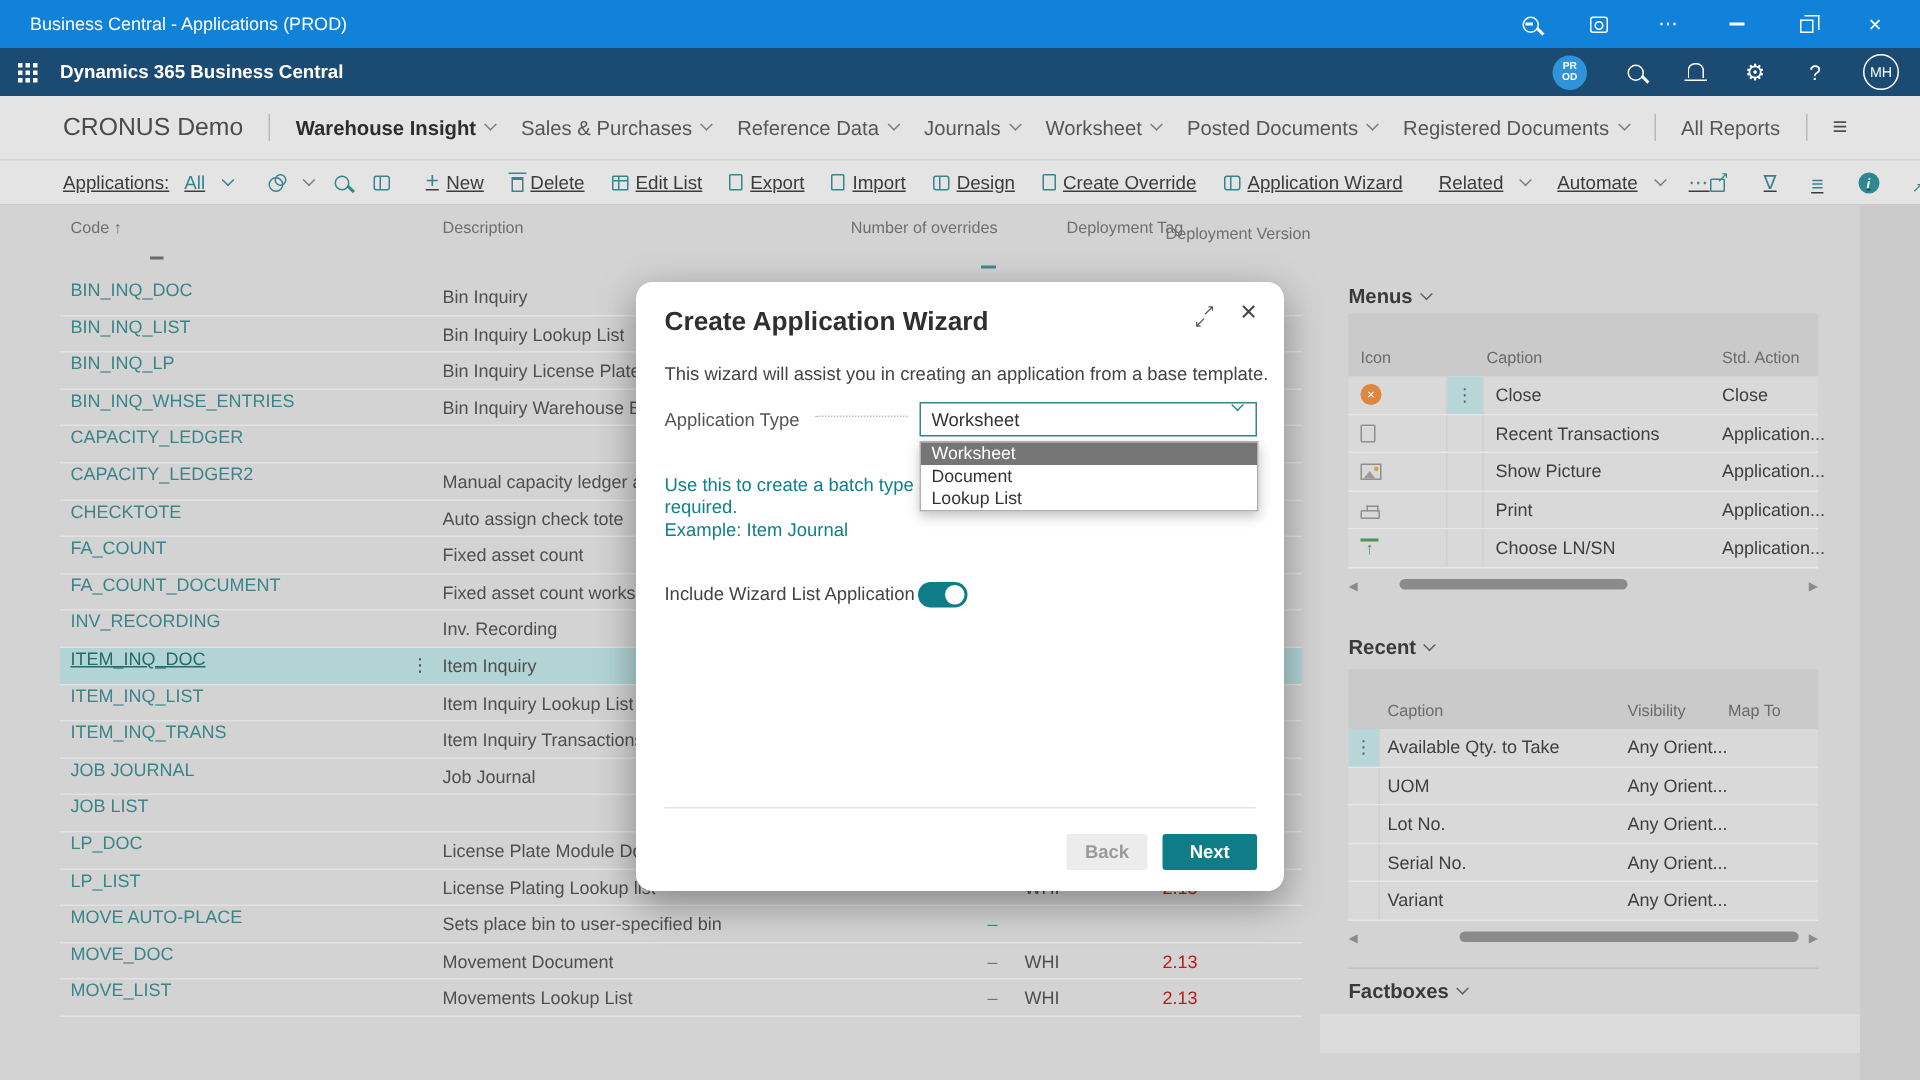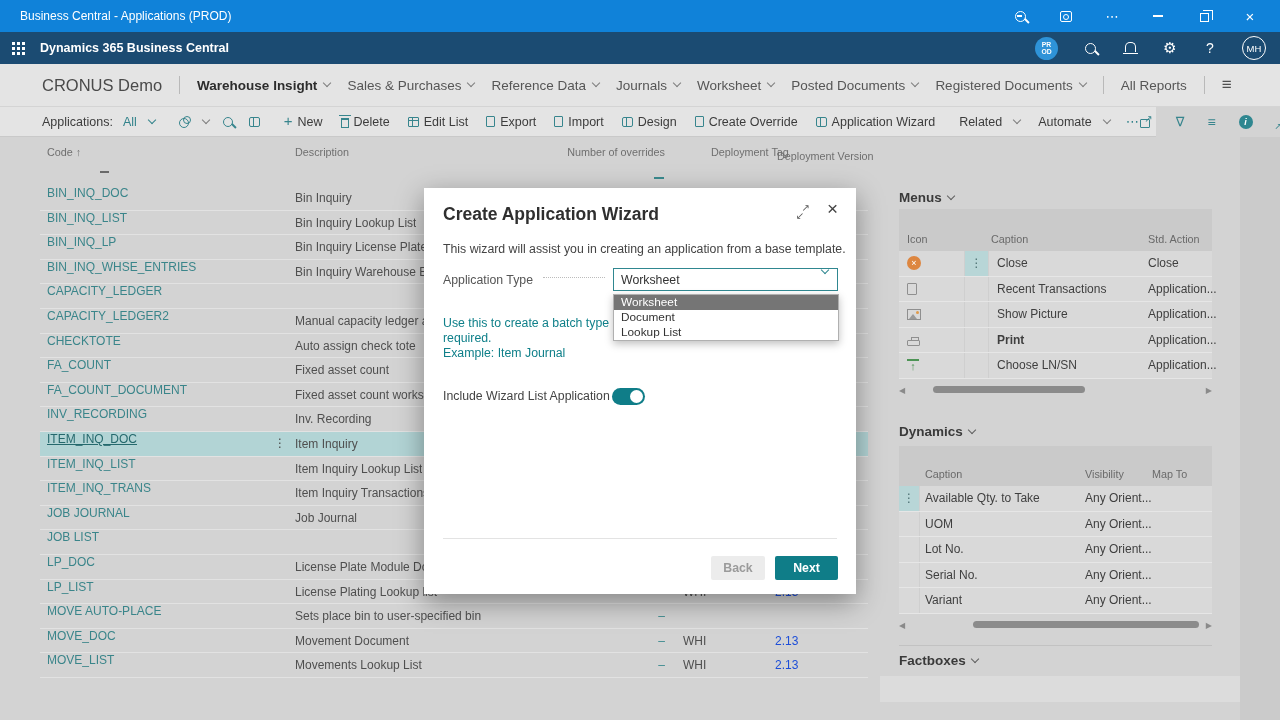--- a/index.html
+++ b/index.html
@@ -38,21 +38,21 @@
   .navbar { position:absolute; left:0; top:64px; width:1280px; height:43px; background:#e4e4e4; border-bottom:1px solid #d4d4d4; display:flex; align-items:center; padding-left:42px; color:#565656; }
   .company { font-size:16.5px; color:#4a4a4a; }
   .vsep { width:1px; height:18px; background:#b9b9b9; margin:0 17px; }
   .nav-items { display:flex; align-items:center; gap:17px; }
   .nav-item { font-size:13.5px; display:flex; align-items:center; cursor:default; white-space:nowrap; }
   .nav-item.active { font-weight:bold; color:#2d2d2d; }
   .chev { width:6px; height:6px; border-right:1.4px solid #7d7d7d; border-bottom:1.4px solid #7d7d7d; transform:rotate(45deg); display:inline-block; margin-left:7px; position:relative; top:-2px; }
   .hamburger { font-size:17px; color:#4f4f4f; }
 
   
-  .actionbar { position:absolute; left:0; top:107px; width:1156px; height:30px; background:#e4e4e4; border-bottom:1px solid #c9c9c9; display:flex; align-items:center; padding-left:42px; font-size:12.5px; color:#3c3c3c; }
+  .actionbar { position:absolute; left:0; top:107px; width:1280px; height:30px; background:#e4e4e4; border-bottom:1px solid #c9c9c9; display:flex; align-items:center; padding-left:42px; font-size:12.5px; color:#3c3c3c;text-decoration:underline; }
   .teal { color:#32838b; }
   .asep { width:1px; height:16px; background:#bdbdbd; margin:0 12px; }
   .tb-group { display:flex; align-items:center; gap:18px; }
   .tb-item { display:flex; align-items:center; gap:5px; white-space:nowrap; }
   .tbi { color:#37858d; display:inline-flex; align-items:center; justify-content:center; }
   .i-plus { font-size:15px; line-height:1; position:relative; top:-1px; }
   .i-trash { width:8px; height:10px; border:1.2px solid currentColor; border-top:2px solid currentColor; position:relative; margin-top:2px; }
   .i-trash::before { content:''; position:absolute; left:-3px; top:-4.5px; width:12px; height:1.4px; background:currentColor; }
   .i-doc { width:9px; height:11px; border:1.2px solid currentColor; border-radius:1px; position:relative; }
   .i-grid { width:11px; height:10px; border:1.2px solid currentColor; border-radius:1px; position:relative; }
@@ -90,21 +90,21 @@
   .dash2 { position:absolute; left:614px; top:40px; width:10px; height:2px; background:#3a8a8e; }
   .rows { position:absolute; left:0; top:49px; width:100%; }
   .row { position:relative; height:24.6px; border-bottom:1px solid #e2e2e2; font-size:12px; }
   .row.sel { background:#b2d4d5; }
   .c-code { position:absolute; left:7px; top:0; color:#3a858a; }
   .row.sel .c-code { color:#25696d; text-decoration:underline; }
   .c-dots { position:absolute; left:232px; top:4px; width:16px; text-align:center; color:#4a4a4a; font-size:12px; }
   .c-desc { position:absolute; left:255px; top:5px; color:#4f4f4f; white-space:nowrap; overflow:hidden; max-width:420px; }
   .c-ovr { position:absolute; left:450px; top:5px; width:175px; text-align:right; color:#3a8a8e; }
   .c-tag { position:absolute; left:643px; top:5px; color:#4f4f4f; }
-  .c-ver { position:absolute; left:735px; top:5px; color:#1d4ed8; }
+  .c-ver { position:absolute; left:735px; top:5px; color:#b91c1c; }
 
   
   .sidepanel { position:absolute; left:880px; top:0; width:360px; height:100%; }
   .p-heading { position:absolute; left:19px; font-size:13.5px; font-weight:bold; color:#3a3a3a; display:flex; align-items:center; }
   .p-heading .chev { margin-left:6px; border-color:#5f5f5f; }
   .ptable { position:absolute; left:19px; width:313px; }
   .pthead { background:#cacaca; position:relative; }
   .pthead .hc { position:absolute; bottom:6px; font-size:10.8px; color:#6a6a6a; white-space:nowrap; }
   .prow { position:relative; height:25.6px; background:#d9d9d9; border-bottom:1px solid #e6e6e6; font-size:12px; color:#3f3f3f; }
   .pcell { position:absolute; top:5px; white-space:nowrap; }
@@ -125,21 +125,21 @@
   .pi-close-circle { width:14px; height:14px; border-radius:50%; background:#dd8640; color:#fff; font-size:9px; align-items:center; justify-content:center; }
   .pi-document { width:10px; height:12px; border:1.2px solid #8f8f8f; border-radius:1px; }
   .pi-picture { width:14px; height:11px; border:1.2px solid #8f8f8f; position:relative; }
   .pi-picture::before { content:''; position:absolute; right:1.5px; top:1.5px; width:3px; height:3px; border-radius:50%; background:#e09a4a; }
   .pi-picture::after { content:''; position:absolute; left:1px; bottom:0; border-left:4px solid transparent; border-right:4px solid transparent; border-bottom:5px solid #9a9a9a; }
   .pi-printer { width:13px; height:6px; border:1.2px solid #8f8f8f; border-radius:1px; position:relative; margin-top:5px; }
   .pi-printer::before { content:''; position:absolute; left:2.5px; top:-4px; width:6px; height:3px; border:1.2px solid #8f8f8f; border-bottom:none; }
   .pi-upload { width:12px; border-top:2px solid #4d9455; color:#4d9455; font-size:11px; justify-content:center; line-height:11px; }
 
   
-  .dialog { position:absolute; left:424px; top:188px; width:432px; height:406px; background:#fff; box-shadow:0 8px 26px rgba(0,0,0,.38); z-index:10; }
+  .dialog { position:absolute; left:424px; top:188px; width:432px; height:406px; background:#fff; box-shadow:0 8px 26px rgba(0,0,0,.38); z-index:10;border-radius:11px; }
   .d-title { position:absolute; left:19px; top:16px; font-size:17.5px; font-weight:600; color:#2f2f2f; }
   .d-expand { position:absolute; right:46px; top:17px; width:14px; height:14px; color:#555; }
   .d-expand::before { content:'\2197'; position:absolute; right:0; top:-3px; font-size:10px; }
   .d-expand::after { content:'\2199'; position:absolute; left:0; bottom:-2px; font-size:10px; }
   .d-close { position:absolute; right:18px; top:10px; font-size:19px; color:#444; }
   .d-intro { position:absolute; left:19px; top:54px; font-size:12.3px; color:#444; }
   .d-fieldrow { position:absolute; left:19px; top:80px; width:395px; display:flex; align-items:center; }
   .d-label { font-size:12.3px; color:#555; white-space:nowrap; }
   .d-leader { flex:1; border-bottom:1.5px dotted #bcbcbc; margin:0 8px 4px 10px; }
   .combobox { width:225px; height:23px; border:1px solid #2f8790; display:flex; align-items:center; padding-left:7px; font-size:12.3px; color:#333; position:relative; flex:none; }
@@ -508,21 +508,21 @@
               </span>
               <span class="dots-cell"></span>
               <span class="pcell" style="left: 98px;">Show Picture</span>
               <span class="pcell" style="left: 249px;">Application...</span>
             </div>
             <div class="prow">
               <span class="icon-cell">
                 <span class="pi pi-printer"></span>
               </span>
               <span class="dots-cell"></span>
-              <span class="pcell" style="left: 98px; font-weight: bold;">Print</span>
+              <span class="pcell" style="left: 98px;">Print</span>
               <span class="pcell" style="left: 249px;">Application...</span>
             </div>
             <div class="prow">
               <span class="icon-cell">
                 <span class="pi pi-upload">↑</span>
               </span>
               <span class="dots-cell"></span>
               <span class="pcell" style="left: 98px;">Choose LN/SN</span>
               <span class="pcell" style="left: 249px;">Application...</span>
             </div>
@@ -530,21 +530,21 @@
       </div>
       <div class="pscroll" style="top:242px">
         <span class="sarrow">◀</span>
         <div class="strack">
             <div class="sthumb" style="left:22px;width:152px"></div>
           </div>
         <span class="sarrow" style="text-align:right">▶</span>
       </div>
 
       <div class="p-heading" style="top:287px">
-          <span>Dynamics</span>
+          <span>Recent</span>
           <span class="chev"></span>
         </div>
 
       <div class="ptable" style="top:309px">
         <div class="pthead" style="height:40px">
           <span class="hc" style="left:26px">Caption</span>
           <span class="hc" style="left:186px">Visibility</span>
           <span class="hc" style="left:253px">Map To</span>
         </div>
         <div id="col-rows">

